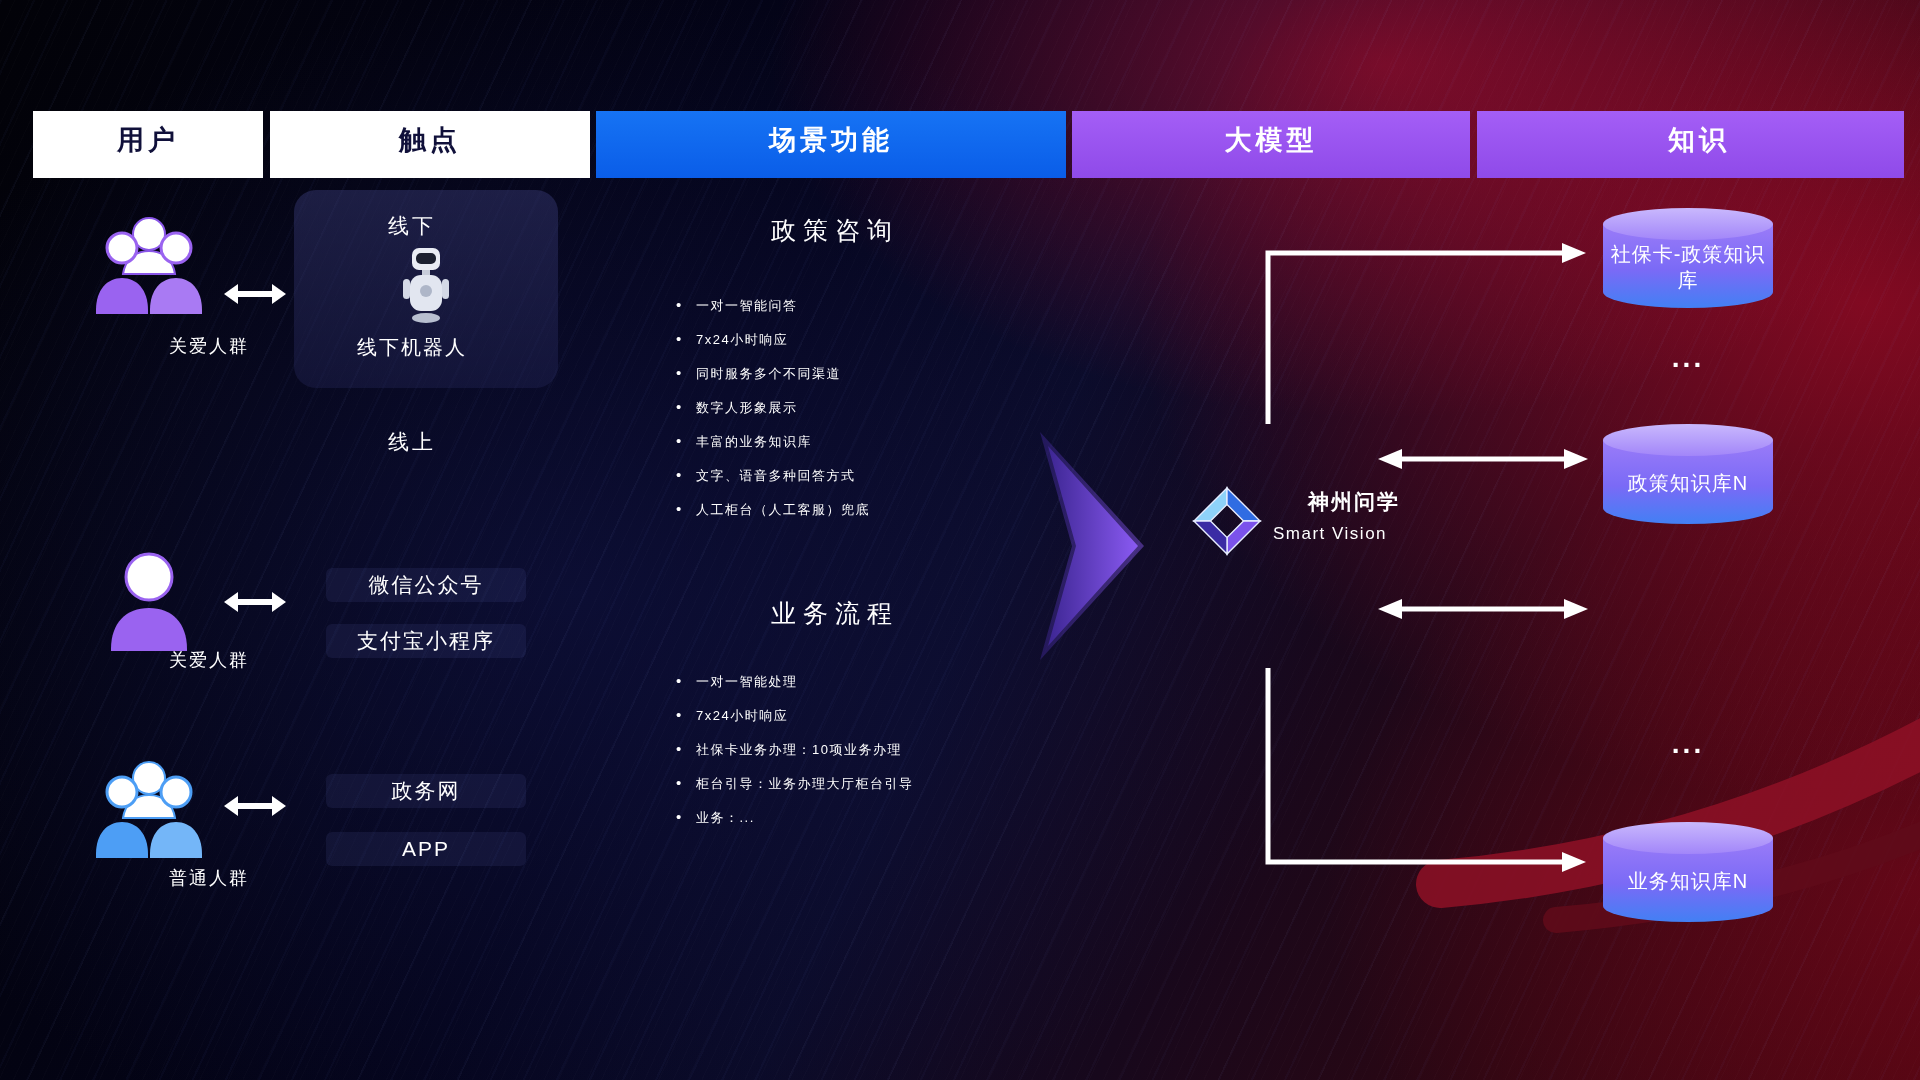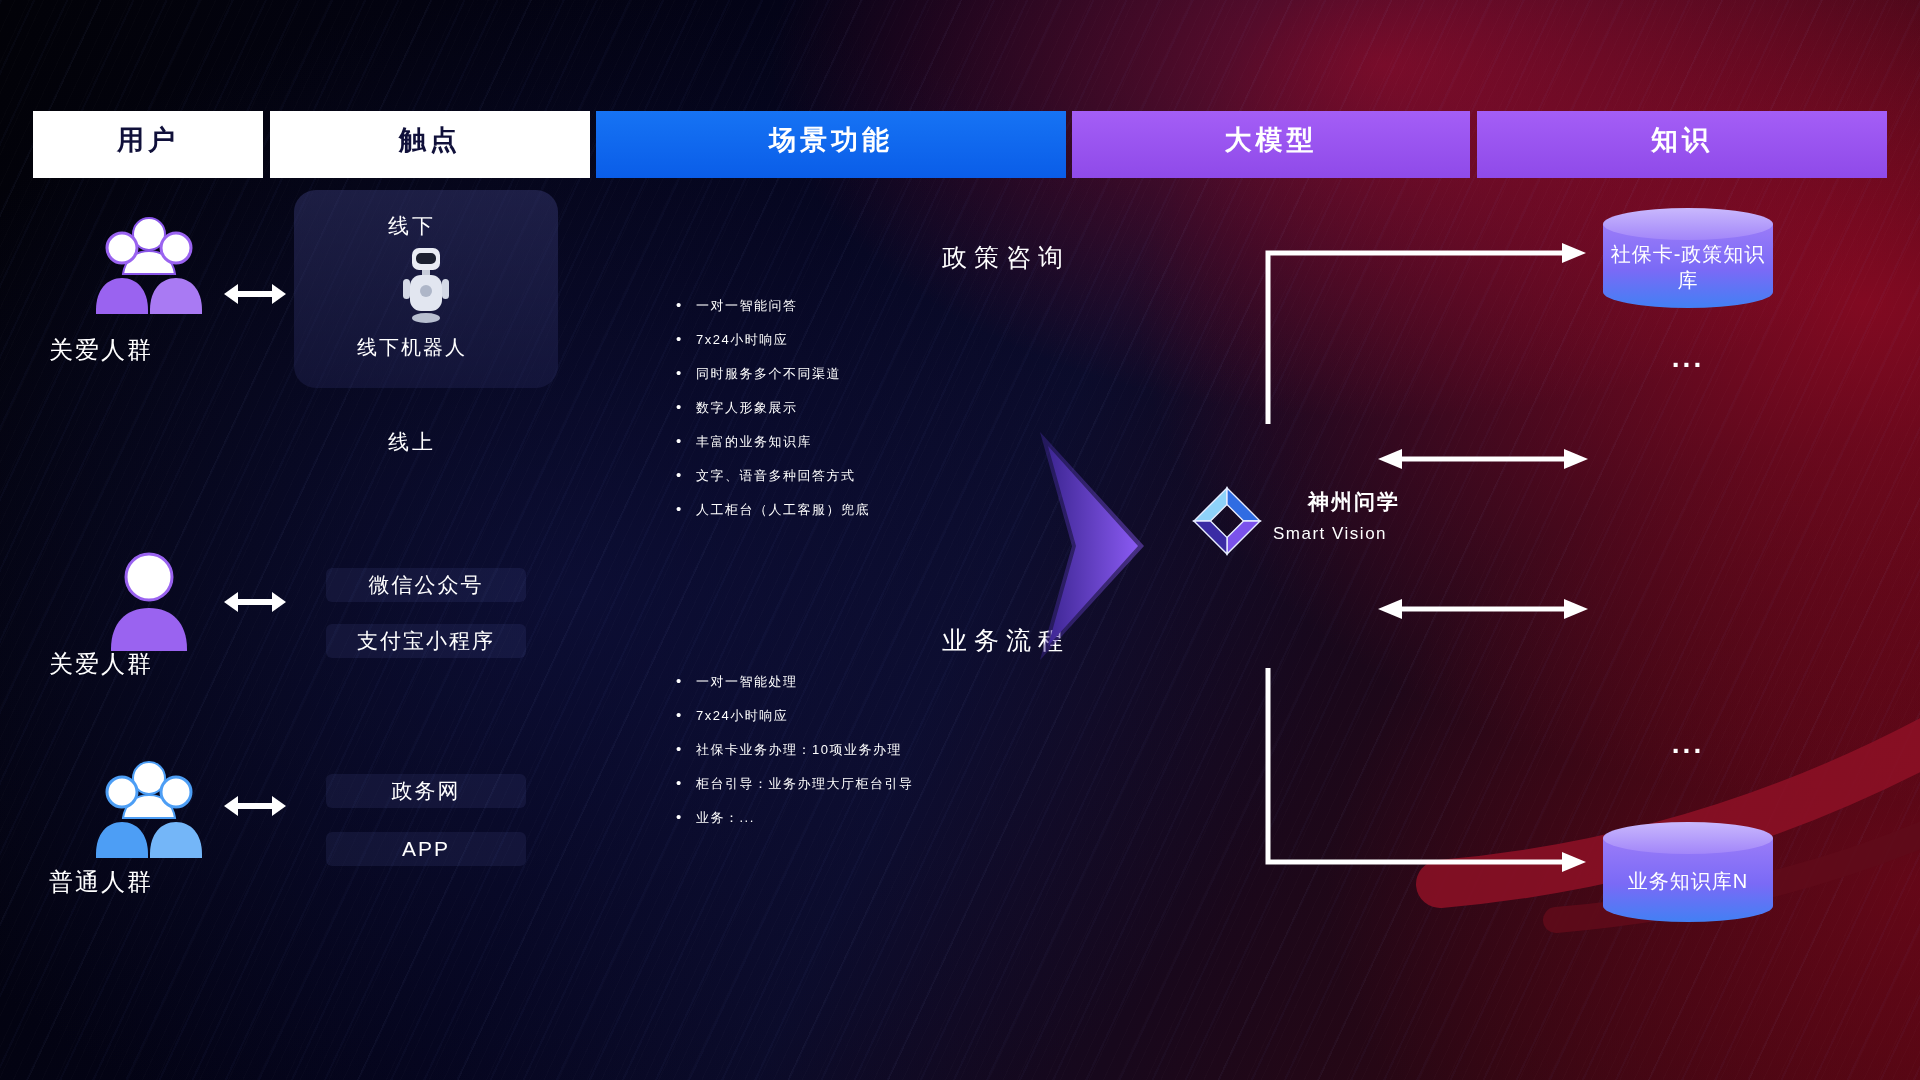--- a/index.html
+++ b/index.html
@@ -25,33 +25,33 @@
   
   .col-header{
     position:absolute;top:111px;height:67px;line-height:58px;
     text-align:center;font-size:27px;font-weight:bold;letter-spacing:4px;
   }
   .hdr-white{background:#ffffff;color:#10103a;}
   .hdr-blue{background:linear-gradient(180deg,#1673f4,#0a5de8);color:#ffffff;}
   .hdr-purple{background:linear-gradient(180deg,#a45ef6,#8f4ae9);color:#ffffff;}
 
   
-  .user-label{position:absolute;width:200px;text-align:left;color:#ffffff;font-size:24px;letter-spacing:2px;}
+  .user-label{position:absolute;width:200px;text-align:right;color:#ffffff;font-size:18px;letter-spacing:2px;}
 
   
   .tp-card{position:absolute;left:294px;top:190px;width:264px;height:198px;border-radius:22px;
     background:linear-gradient(180deg,rgba(52,54,110,.50),rgba(34,36,84,.40));}
   .tp-text{position:absolute;width:236px;left:294px;text-align:center;color:#ffffff;}
   .tp-title{font-size:21px;letter-spacing:3px;}
   .channel{position:absolute;left:326px;width:200px;height:34px;line-height:34px;text-align:center;
     color:#ffffff;font-size:21px;letter-spacing:2px;border-radius:6px;background:rgba(115,125,215,0.10);}
 
   
-  .sc-title{position:absolute;left:600px;width:470px;text-align:right;color:#ffffff;
-    font-size:25px;letter-spacing:7px;margin-top:27px;}
+  .sc-title{position:absolute;left:600px;width:470px;text-align:center;color:#ffffff;
+    font-size:25px;letter-spacing:7px;}
   .feature-list{position:absolute;left:676px;margin:0;padding:0;list-style:none;
     color:#ffffff;font-size:13px;letter-spacing:1.5px;}
   .feature-list li{line-height:33px;white-space:nowrap;}
   .feature-list li::before{content:"•";display:inline-block;width:20px;font-size:15px;}
 
   
   .model-name{position:absolute;left:1308px;top:488px;color:#ffffff;font-size:21px;font-weight:bold;letter-spacing:2px;}
   .model-sub{position:absolute;left:1273px;top:524px;color:#ffffff;font-size:17px;letter-spacing:1.5px;}
 
   
@@ -90,21 +90,21 @@
 
   <svg class="abs" style="left:0;top:0;width:1920px;height:1080px;pointer-events:none" viewBox="0 0 1920 1080">
     <path d="M1440 884 Q1700 862 1934 738" stroke="#8e1126" stroke-width="48" fill="none" stroke-linecap="round" opacity="0.85"></path>
     <path d="M1556 920 Q1766 902 1938 828" stroke="#5f0b1a" stroke-width="26" fill="none" stroke-linecap="round" opacity="0.9"></path>
   </svg>
 
   <div class="col-header hdr-white" style="left:33px;width:230px;">用户</div>
   <div class="col-header hdr-white" style="left:270px;width:320px;">触点</div>
   <div class="col-header hdr-blue" style="left:596px;width:470px;">场景功能</div>
   <div class="col-header hdr-purple" style="left:1072px;width:398px;">大模型</div>
-  <div class="col-header hdr-purple" style="left:1477px;width:410px;">知识</div>
+  <div class="col-header hdr-purple" style="left:1477px;width:410px;padding-left:17px;">知识</div>
 
   <svg class="abs" style="left:90px;top:212px" width="118" height="104" viewBox="0 0 118 104">
     <circle cx="59" cy="22" r="16" fill="#ffffff" stroke="#8a56e8" stroke-width="2"></circle>
     <path d="M33 62 c2-14 12-23 26-23 s24 9 26 23 z" fill="#ffffff" stroke="#8a56e8" stroke-width="2"></path>
     <circle cx="32" cy="36" r="15" fill="#ffffff" stroke="#9a63f0" stroke-width="3"></circle>
     <path d="M6 102 v-4 c0-20 11-32 26-32 s26 12 26 32 v4 z" fill="#9a63f0"></path>
     <circle cx="86" cy="36" r="15" fill="#ffffff" stroke="#9a63f0" stroke-width="3"></circle>
     <path d="M60 102 v-4 c0-20 11-32 26-32 s26 12 26 32 v4 z" fill="#a97af3"></path>
   </svg>
   <div class="user-label" style="left:49px;top:334px">关爱人群</div>
@@ -215,20 +215,27 @@
   <div class="cylinder" style="top:206px">
     <svg class="cyl-svg" viewBox="0 0 174 104">
       <path d="M2 18 L2 86 A85 16 0 0 0 172 86 L172 18 Z" fill="url(#cylBody)"></path>
       <ellipse cx="87" cy="18" rx="85" ry="16" fill="url(#cylTop)"></ellipse>
     </svg>
     <div class="cyl-label">社保卡-政策知识库</div>
   </div>
 
   <div class="dots" style="top:342px">...</div>
 
+  <div class="cylinder" style="top:422px">
+    <svg class="cyl-svg" viewBox="0 0 174 104">
+      <path d="M2 18 L2 86 A85 16 0 0 0 172 86 L172 18 Z" fill="url(#cylBody)"></path>
+      <ellipse cx="87" cy="18" rx="85" ry="16" fill="url(#cylTop)"></ellipse>
+    </svg>
+    <div class="cyl-label">政策知识库N</div>
+  </div>
 
 
   <div class="dots" style="top:728px">...</div>
 
   <div class="cylinder" style="top:820px">
     <svg class="cyl-svg" viewBox="0 0 174 104">
       <path d="M2 18 L2 86 A85 16 0 0 0 172 86 L172 18 Z" fill="url(#cylBody)"></path>
       <ellipse cx="87" cy="18" rx="85" ry="16" fill="url(#cylTop)"></ellipse>
     </svg>
     <div class="cyl-label">业务知识库N</div>

